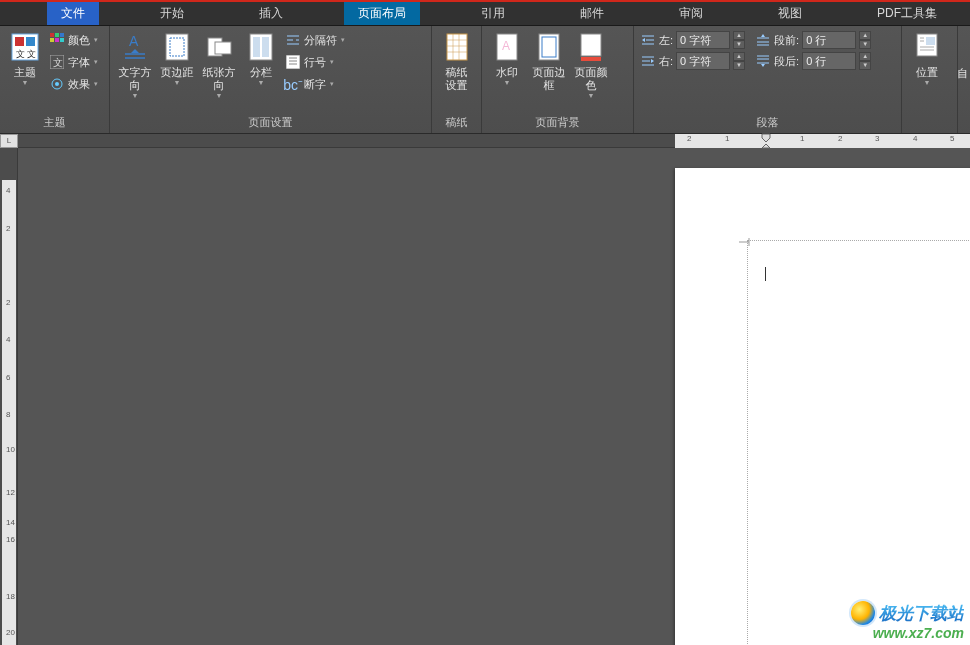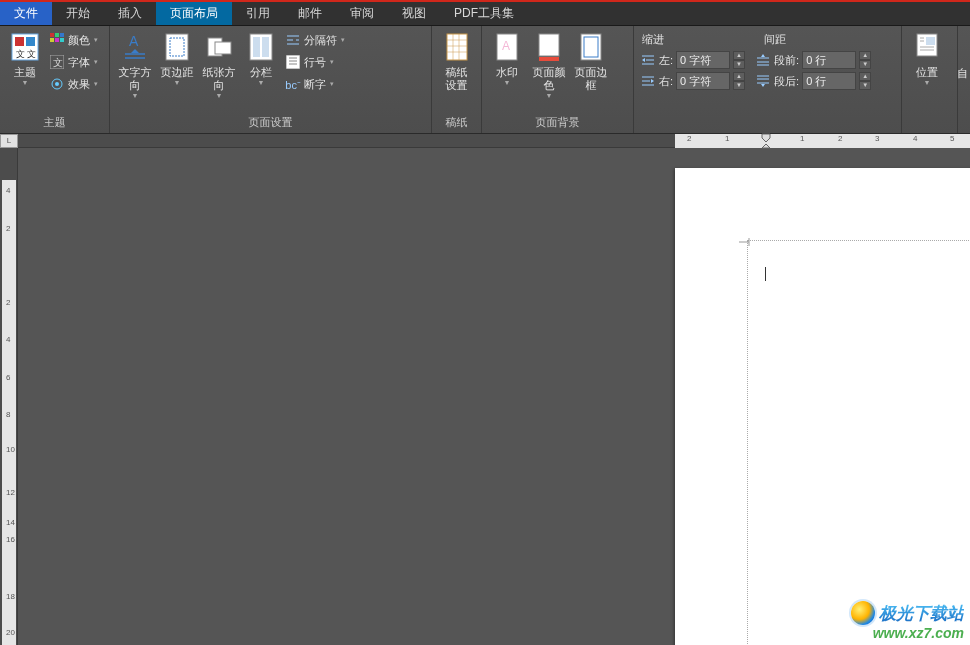--- a/index.html
+++ b/index.html
@@ -1,19 +1,19 @@
 <!DOCTYPE html>
 <html><head>
 <meta charset="utf-8">
 <style>
 * { margin: 0; padding: 0; box-sizing: border-box; font-family: "Microsoft YaHei", "SimSun", sans-serif; }
 body { width: 970px; height: 645px; background: #4a4a4a; overflow: hidden; position: relative; }
 .topbar { height: 2px; background: #d0271b; }
 .tabs { height: 24px; background: #313131; display: flex; border-bottom: 1px solid #1a1a1a; }
-.tab { padding: 3px 14px; font-size: 12px; color: #d8d8d8; cursor: pointer; }
+.tab { padding: 3px 14px; font-size: 12px; color: #d8d8d8; cursor: pointer; margin-left: 47px; }
 .tab.file { background: #2862c7; color: #fff; }
 .tab.active { background: #0369a1; color: #fff; }
 .ribbon { height: 108px; background: linear-gradient(#555, #4d4d4d); display: flex; border-bottom: 1px solid #2a2a2a; }
 .group { border-right: 1px solid #3a3a3a; display: flex; flex-direction: column; padding: 2px 4px 0 4px; }
 .group-body { flex: 1; display: flex; align-items: flex-start; }
 .group-label { font-size: 11px; color: #ccc; text-align: center; padding: 2px 0 3px; }
 .big-btn { width: 42px; display: flex; flex-direction: column; align-items: center; padding: 2px; cursor: pointer; color: #e4e4e4; font-size: 11px; }
 .big-btn .icn { width: 32px; height: 34px; display: flex; align-items: center; justify-content: center; margin-bottom: 2px; }
 .big-btn .lbl { text-align: center; line-height: 13px; }
 .big-btn .drop { font-size: 7px; color: #aaa; }
@@ -178,21 +178,21 @@
               <svg width="14" height="14">
                 <rect x="0" y="0" width="14" height="14" fill="#fff" stroke="#888"></rect>
                 <path d="M3 3 L11 3 M3 6 L11 6 M3 9 L11 9" stroke="#888"></path>
               </svg>
             </span>
           <span>行号</span>
           <span class="drop">▾</span>
         </div>
         <div class="small-btn">
           <span class="si">
-              <span style="font-size:11px;color:#9cf">bc⁻</span>
+              <span style="font-size:14px;color:#9cf">bc⁻</span>
             </span>
           <span>断字</span>
           <span class="drop">▾</span>
         </div>
       </div>
     </div>
     <div class="group-label">页面设置</div>
   </div>
 
   <div class="group" style="width:50px">
@@ -219,46 +219,42 @@
               <rect x="3" y="2" width="20" height="26" fill="#fff" stroke="#888"></rect>
               <text x="8" y="18" font-size="12" fill="#e8b" opacity="0.6">A</text>
             </svg>
           </div>
         <div class="lbl">水印</div>
         <div class="drop">▼</div>
       </div>
       <div class="big-btn">
         <div class="icn">
             <svg width="26" height="30">
+              <rect x="3" y="2" width="20" height="26" fill="#fff" stroke="#888"></rect>
+              <rect x="6" y="5" width="14" height="20" fill="none" stroke="#3a7cc8"></rect>
+            </svg>
+          </div>
+        <div class="lbl">页面边框</div>
+      </div>
+      <div class="big-btn">
+        <div class="icn">
+            <svg width="26" height="30">
               <rect x="3" y="2" width="20" height="22" fill="#fff" stroke="#888"></rect>
               <rect x="3" y="25" width="20" height="4" fill="#e74c3c"></rect>
             </svg>
           </div>
         <div class="lbl">页面颜色</div>
         <div class="drop">▼</div>
       </div>
-      <div class="big-btn">
-        <div class="icn">
-            <svg width="26" height="30">
-              <rect x="3" y="2" width="20" height="26" fill="#fff" stroke="#888"></rect>
-              <rect x="6" y="5" width="14" height="20" fill="none" stroke="#3a7cc8"></rect>
-            </svg>
-          </div>
-        <div class="lbl">页面边框</div>
-      </div>
     </div>
     <div class="group-label">页面背景</div>
   </div>
 
   <div class="group" style="width:268px">
     <div class="group-body" style="flex-direction:column;gap:1px;padding-top:2px">
-      <div style="display:flex;gap:30px">
-        <div class="sect-title">缩进</div>
-        <div class="sect-title" style="margin-left:62px">间距</div>
-      </div>
       <div style="display:flex;gap:6px">
         <div class="para-row">
           <span class="pi">
               <svg width="14" height="12">
                 <path d="M1 2 L13 2 M5 6 L13 6 M1 10 L13 10" stroke="#9cf"></path>
                 <path d="M1 6 L4 4 L4 8 Z" fill="#9cf"></path>
               </svg>
             </span>
           <span>左:</span>
           <input class="para-inp" value="0 字符" style="">
@@ -306,20 +302,21 @@
             </span>
           <span>段后:</span>
           <input class="para-inp" value="0 行" style="">
           <div class="spinbox">
               <div class="spin">▲</div>
               <div class="spin">▼</div>
             </div>
         </div>
       </div>
     </div>
+    <div class="group-label">段落</div>
   </div>
 
   <div class="group" style="width:56px">
     <div class="group-body">
       <div class="big-btn">
         <div class="icn">
             <svg width="26" height="30">
               <rect x="3" y="2" width="20" height="22" fill="#fff" stroke="#888"></rect>
               <rect x="12" y="5" width="9" height="8" fill="#cde"></rect>
               <path d="M6 6 L10 6 M6 9 L10 9 M6 15 L20 15 M6 18 L20 18" stroke="#aaa"></path>

